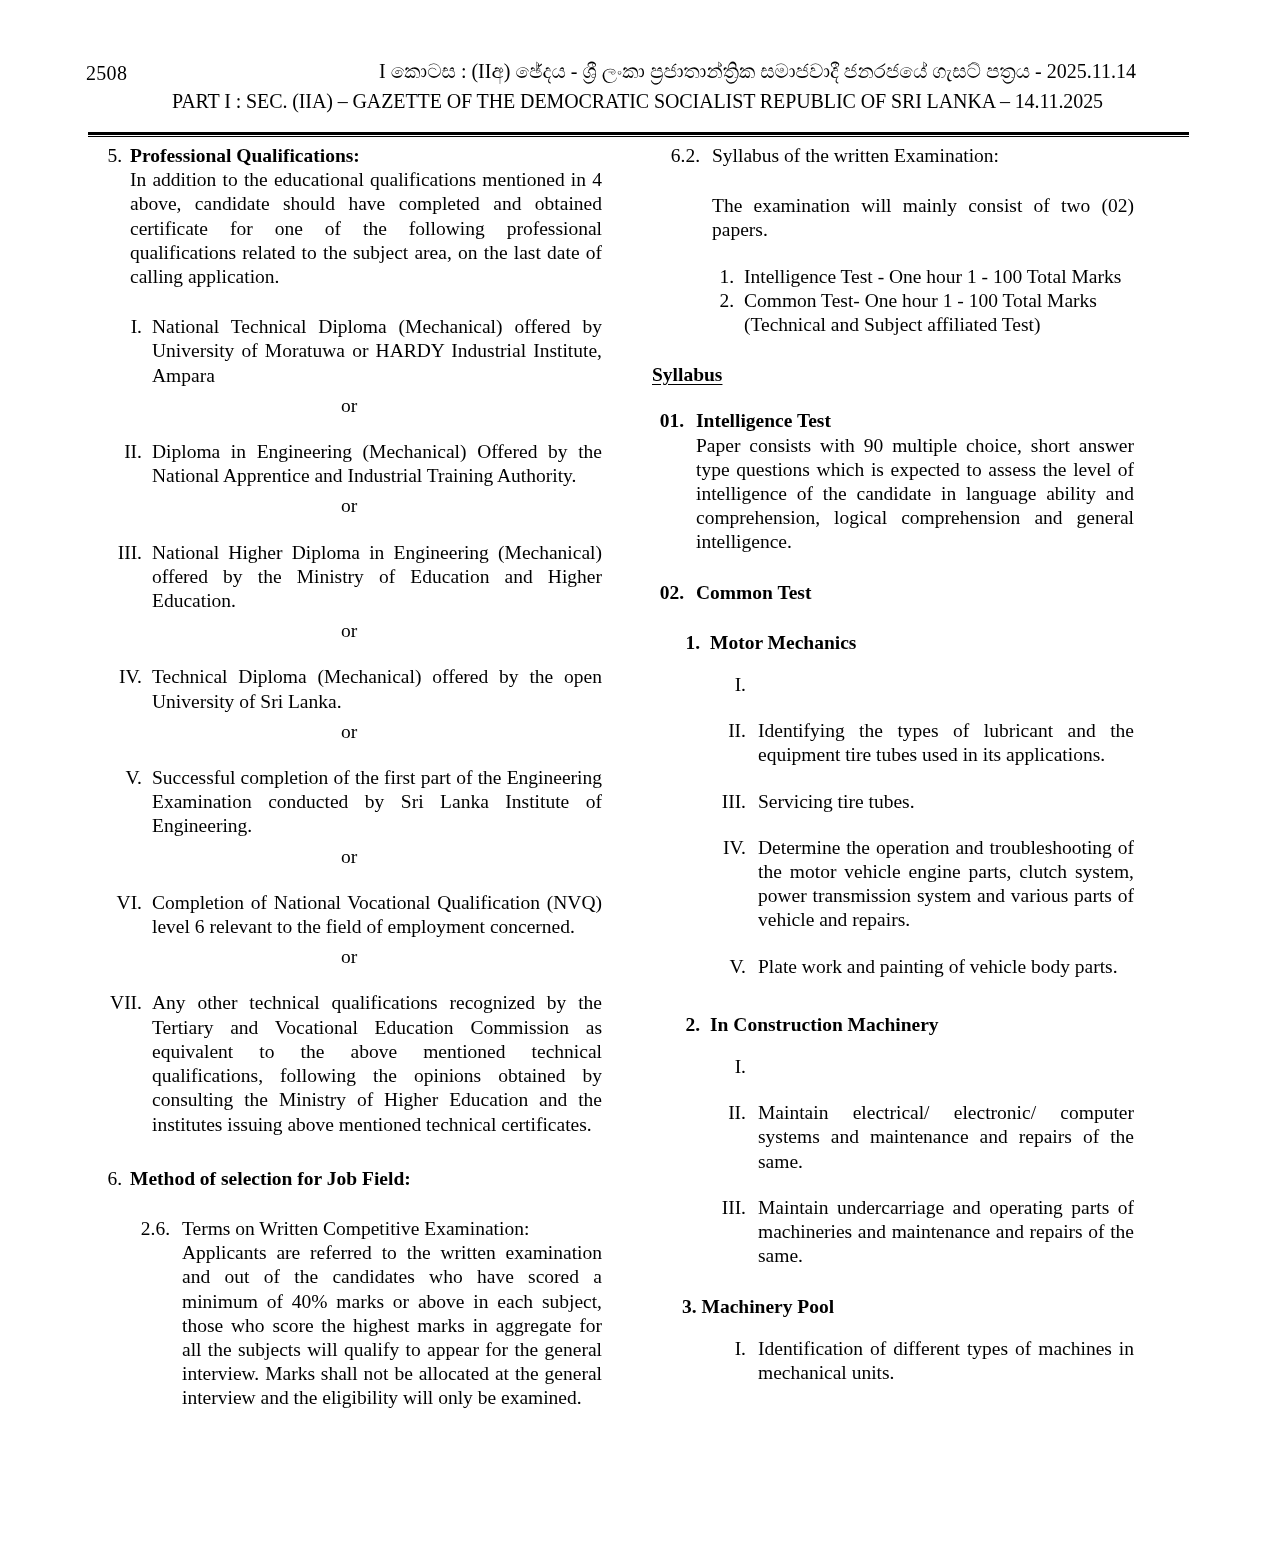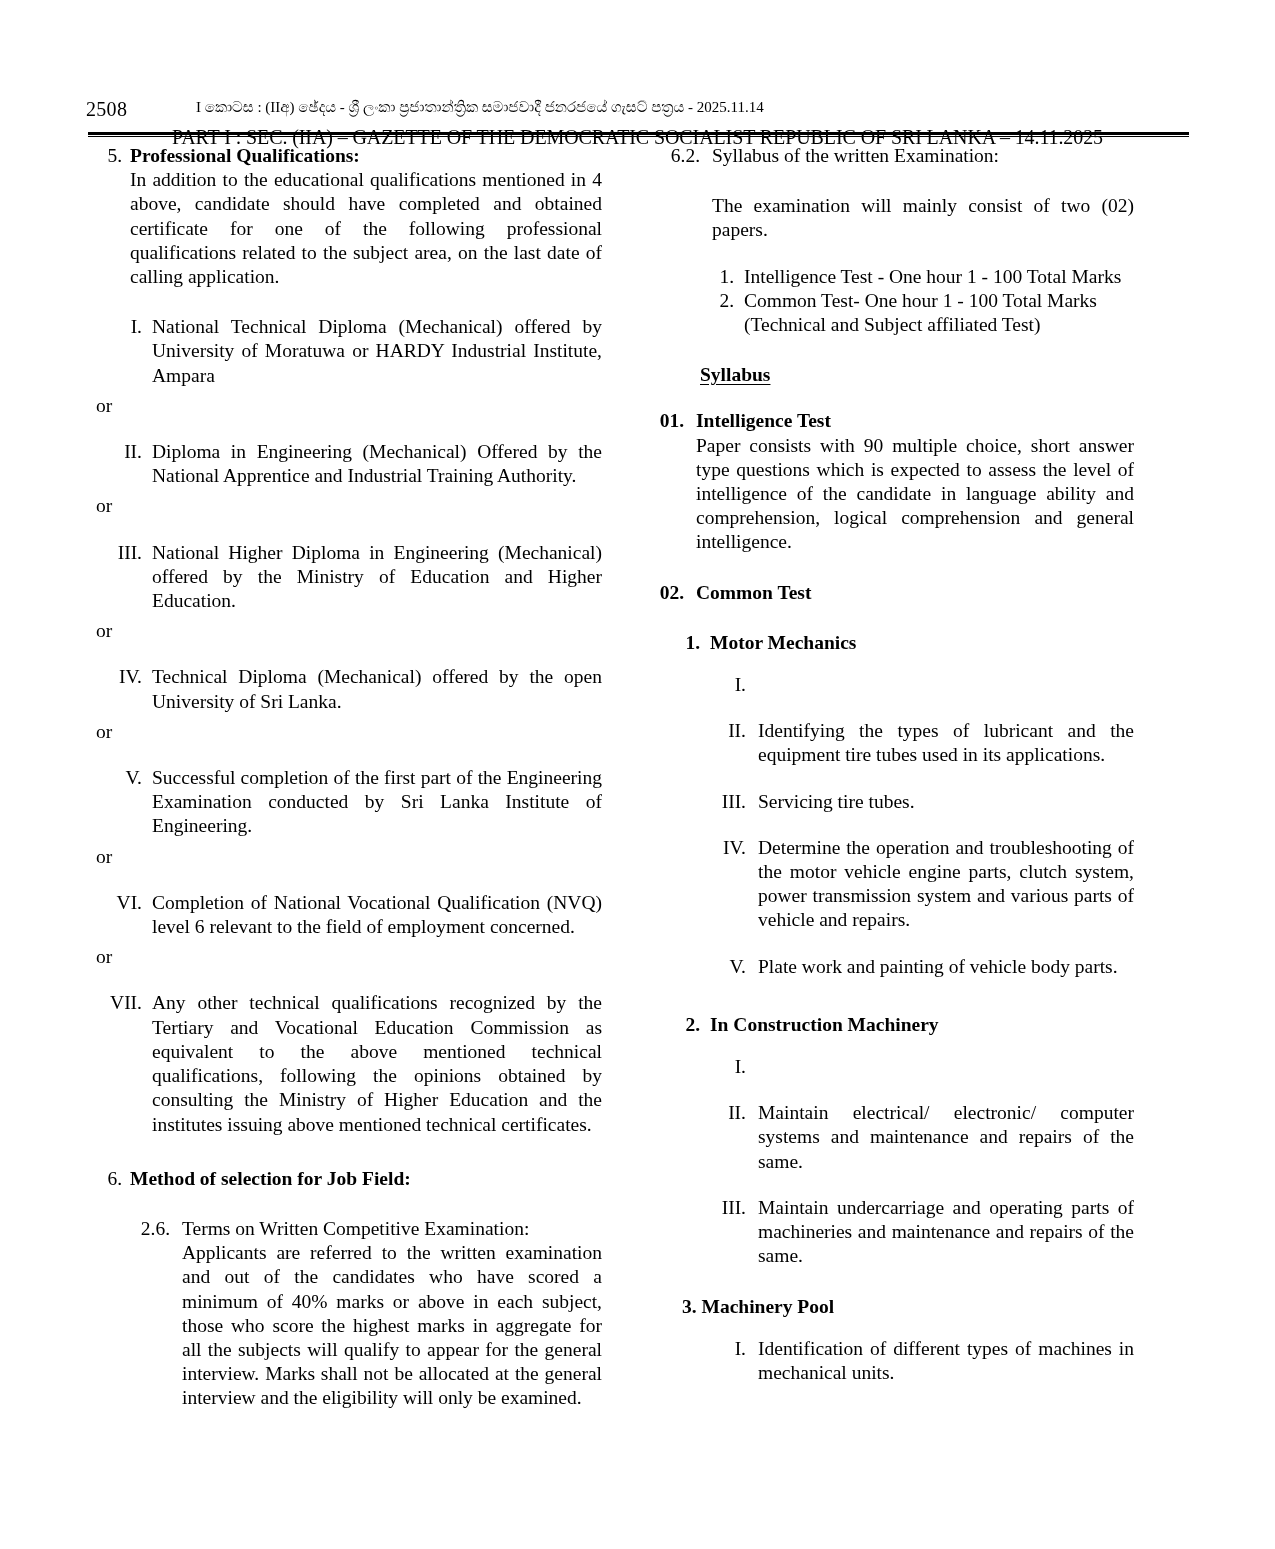--- a/index.html
+++ b/index.html
@@ -26,36 +26,35 @@
   
   .header {
     position: absolute;
     left: 86px;
     top: 56px;
     width: 1103px;
   }
   .hdr-row1 {
     position: relative;
     height: 34px;
-    margin-top: 36px;
   }
   .page-number {
     position: absolute;
     left: 0px;
     top: 6px;
     font-size: 20px;
     letter-spacing: 0.3px;
   }
   .hdr-sinhala {
     position: absolute;
     left: 110px;
     top: 0px;
     width: 940px;
-    text-align: left;
-    font-size: 15px;
+    text-align: right;
+    font-size: 20px;
     line-height: 30px;
     white-space: nowrap;
   }
   .hdr-row2 {
     position: relative;
     height: 26px;
     text-align: center;
     width: 1103px;
   }
   .hdr-english {
@@ -132,26 +131,25 @@
 
   
   .subj { margin-left: 30px; }
   .subj .marker { width: 18px; padding-right: 10px; }
   .subj-flat { margin-left: 30px; font-weight: bold; }
 
   
   .roman-r { margin-left: 52px; }
   .roman-r .marker { width: 42px; padding-right: 12px; }
 
-  .or { text-align: left; }
+  .or { text-align: center; }
 
   u.syl {
     text-decoration: underline;
     text-underline-offset: 3px;
-    margin-left: 48px;
   }
 </style>
 </head>
 <body>
 
 <div class="page">
 
   <div class="header">
     <div class="hdr-row1">
       <div class="page-number">2508</div>

